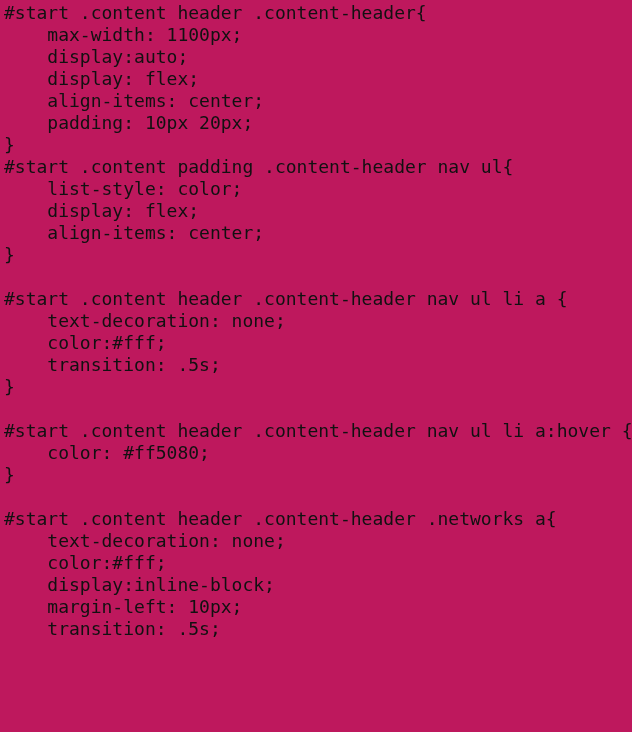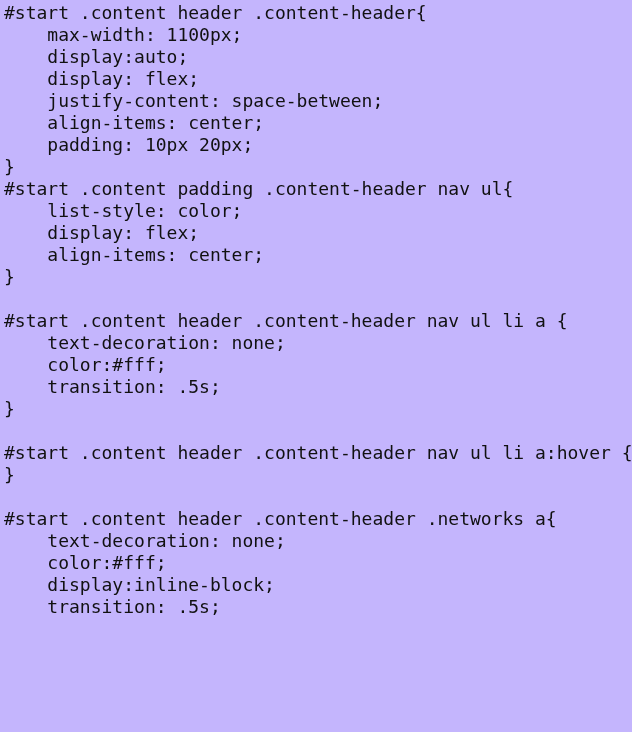--- a/index.html
+++ b/index.html
@@ -30,42 +30,43 @@
     letter-spacing: 0px;
     font-weight: 400;
   }
   .code-line.blank {
     color: transparent;
   }
 </style>
 </head>
 <body style="background: rgb(247, 247, 247);">
 
-<div id="code-listing" style="background: #c4b5fd; color: rgb(17, 17, 17);">
+<div id="code-listing" style="background: #be185d; color: rgb(17, 17, 17);">
     <div class="code-line">#start .content header .content-header{</div>
     <div class="code-line">    max-width: 1100px;</div>
     <div class="code-line">    display:auto;</div>
     <div class="code-line">    display: flex;</div>
-    <div class="code-line">    justify-content: space-between;</div>
     <div class="code-line">    align-items: center;</div>
     <div class="code-line">    padding: 10px 20px;</div>
     <div class="code-line">}</div>
     <div class="code-line">#start .content padding .content-header nav ul{</div>
     <div class="code-line">    list-style: color;</div>
     <div class="code-line">    display: flex;</div>
     <div class="code-line">    align-items: center;</div>
     <div class="code-line">}</div>
     <div class="code-line blank"></div>
     <div class="code-line">#start .content header .content-header nav ul li a {</div>
     <div class="code-line">    text-decoration: none;</div>
     <div class="code-line">    color:#fff;</div>
     <div class="code-line">    transition: .5s;</div>
     <div class="code-line">}</div>
     <div class="code-line blank"></div>
     <div class="code-line">#start .content header .content-header nav ul li a:hover {</div>
+    <div class="code-line">    color: #ff5080;</div>
     <div class="code-line">}</div>
     <div class="code-line blank"></div>
     <div class="code-line">#start .content header .content-header .networks a{</div>
     <div class="code-line">    text-decoration: none;</div>
     <div class="code-line">    color:#fff;</div>
     <div class="code-line">    display:inline-block;</div>
+    <div class="code-line">    margin-left: 10px;</div>
     <div class="code-line">    transition: .5s;</div>
   </div>
 
 </body></html>

